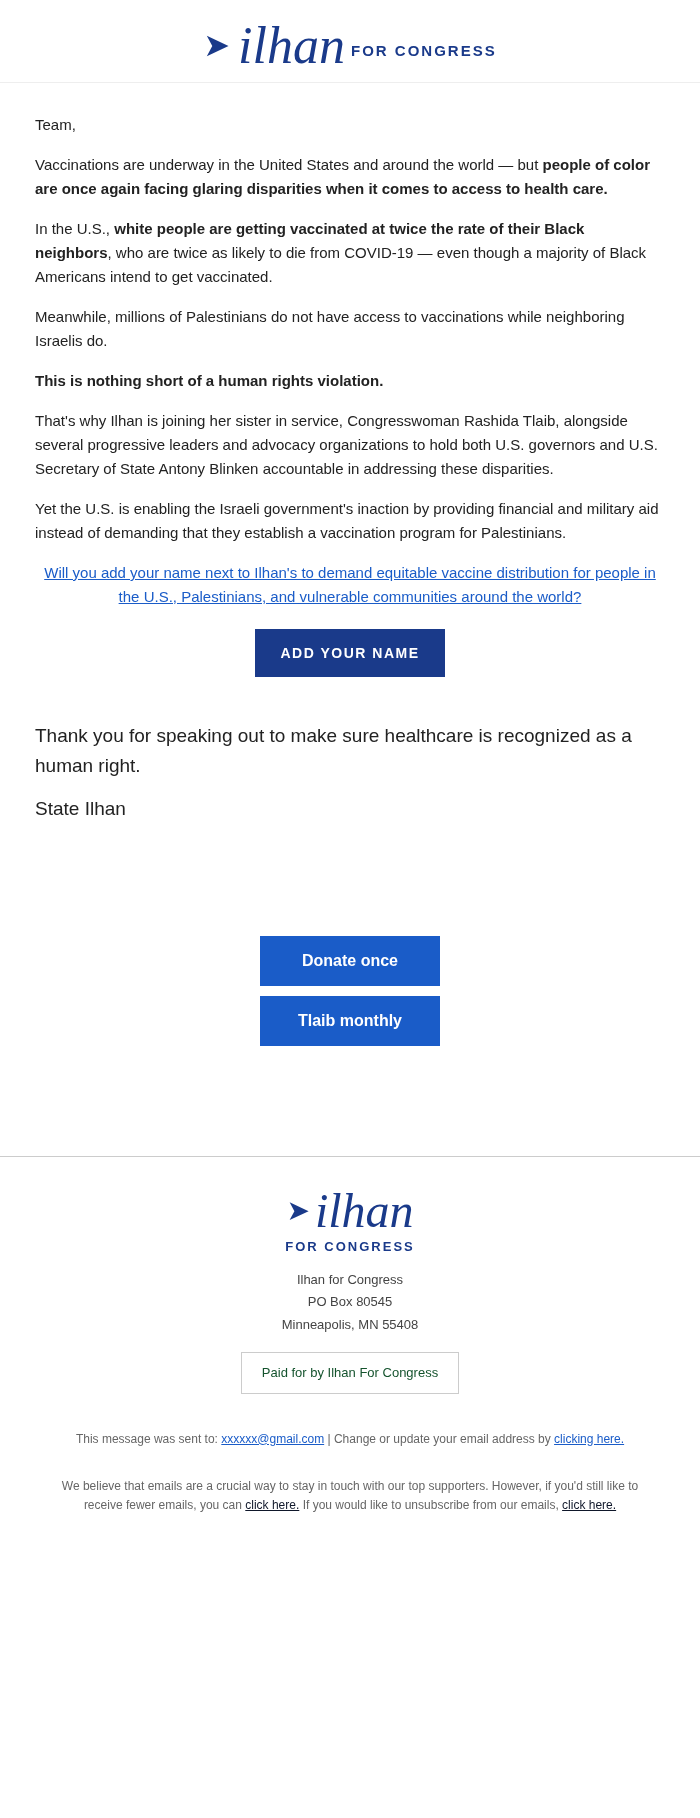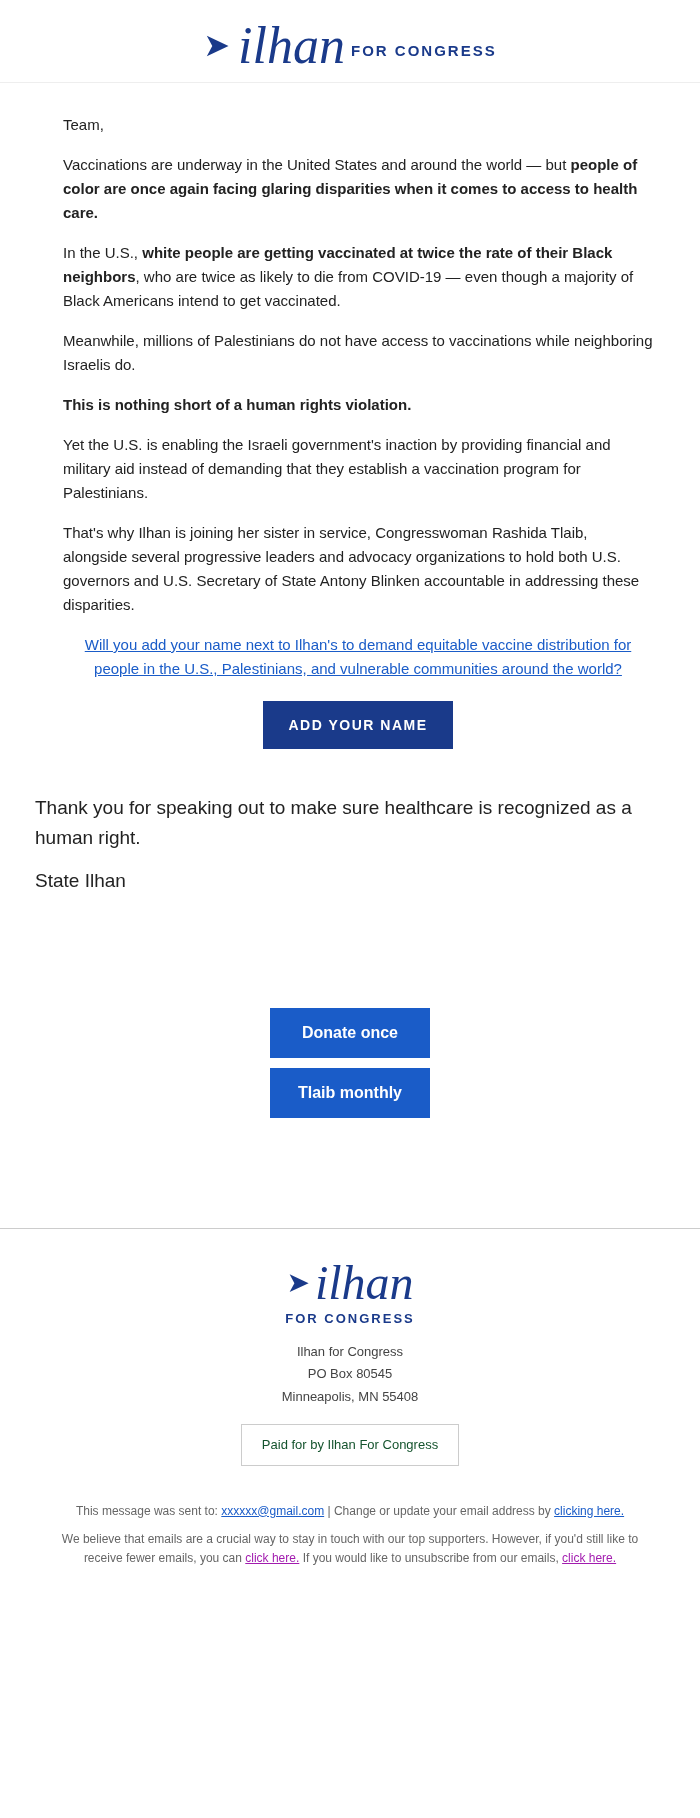--- a/index.html
+++ b/index.html
@@ -43,22 +43,21 @@
       font-size: 15px;
       font-weight: bold;
       letter-spacing: 2px;
       color: #1a3a8a;
       text-transform: uppercase;
       align-self: flex-end;
       margin-bottom: 10px;
     }
     
     .main-content {
-      padding: 30px 47px 20px;
-      margin-left: 16px;
+      padding: 30px 35px 20px;
     }
     .main-content p {
       margin-bottom: 16px;
       font-size: 15px;
       line-height: 1.6;
     }
     .main-content a {
       color: #1a5cc8;
       text-decoration: underline;
     }
@@ -95,21 +94,21 @@
       margin-bottom: 12px;
     }
     
     .donate-section {
       padding: 80px 0 100px;
       text-align: center;
       background: #fff;
     }
     .donate-btn {
       display: block;
-      width: 160px;
+      width: 180px;
       margin: 0 auto 10px;
       background: #1a5cc8;
       color: #fff;
       font-size: 16px;
       font-weight: bold;
       padding: 16px 20px;
       border: none;
       cursor: pointer;
       text-align: center;
     }
@@ -153,33 +152,33 @@
       padding: 10px 20px;
       display: inline-block;
       font-size: 13px;
       color: #14532d;
       margin-bottom: 18px;
     }
     .footer-legal {
       font-size: 12px;
       color: #666;
       line-height: 1.6;
-      margin-bottom: 9px;
+      margin-bottom: 28px;
     }
     .footer-legal a {
       color: #1a5cc8;
       text-decoration: underline;
     }
     .footer-unsubscribe {
       font-size: 12px;
       color: #666;
       line-height: 1.6;
     }
     .footer-unsubscribe a {
-      color: #a21caf;
+      color: #0f172a;
       text-decoration: underline;
     }
   </style>
 </head>
 <body>
 
 <div class="email-wrapper">
 
   <div class="header">
     <div class="logo-container">
@@ -198,23 +197,23 @@
     </p>
 
     <p>
       <span>In the U.S., </span><strong>white people are getting vaccinated at twice the rate of their Black neighbors</strong><span>, who are twice as likely to die from COVID-19 — even though a majority of Black Americans intend to get vaccinated.</span>
     </p>
 
     <p>Meanwhile, millions of Palestinians do not have access to vaccinations while neighboring Israelis do.</p>
 
     <p><strong>This is nothing short of a human rights violation.</strong></p>
 
+    <p>That's why Ilhan is joining her sister in service, Congresswoman Rashida Tlaib, alongside several progressive leaders and advocacy organizations to hold both U.S. governors and U.S. Secretary of State Antony Blinken accountable in addressing these disparities.</p>
+
     <p>Yet the U.S. is enabling the Israeli government's inaction by providing financial and military aid instead of demanding that they establish a vaccination program for Palestinians.</p>
-
-    <p>That's why Ilhan is joining her sister in service, Congresswoman Rashida Tlaib, alongside several progressive leaders and advocacy organizations to hold both U.S. governors and U.S. Secretary of State Antony Blinken accountable in addressing these disparities.</p>
 
     <a href="#" class="cta-link">Will you add your name next to Ilhan's to demand equitable vaccine distribution for people in the U.S., Palestinians, and vulnerable communities around the world?</a>
 
     <button class="add-name-btn">ADD YOUR NAME</button>
 
   </div>
 
   <div class="closing">
     <p>Thank you for speaking out to make sure healthcare is recognized as a human right.</p>
     <p>State Ilhan</p>

